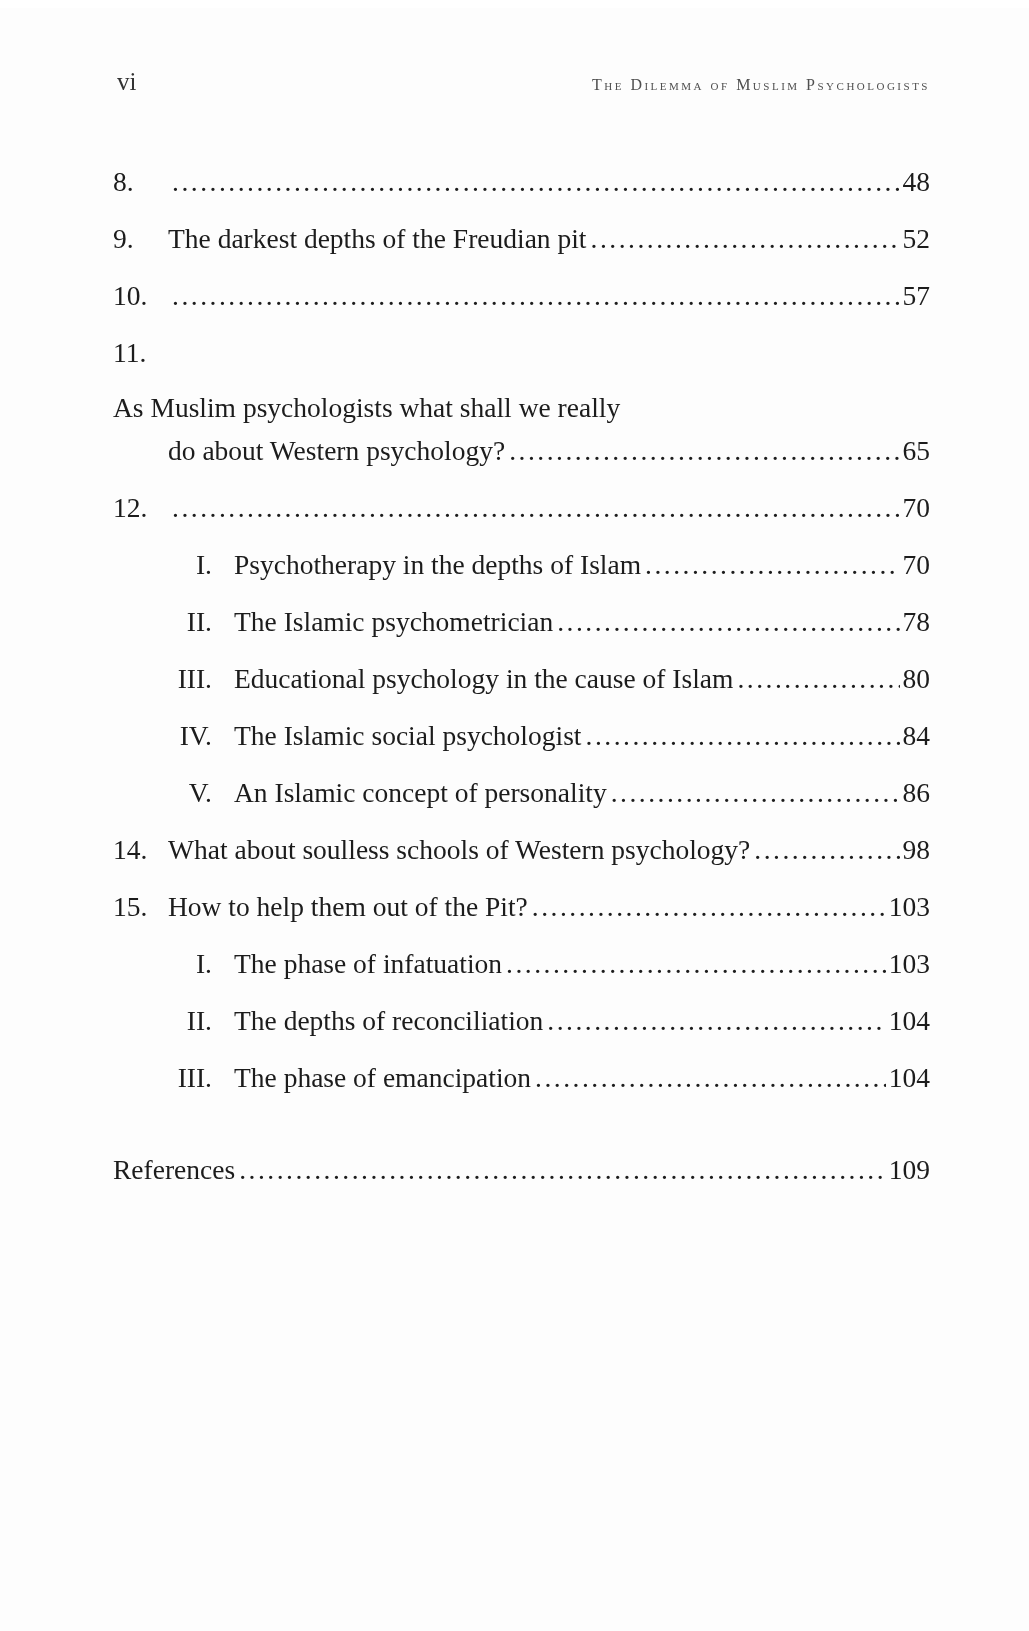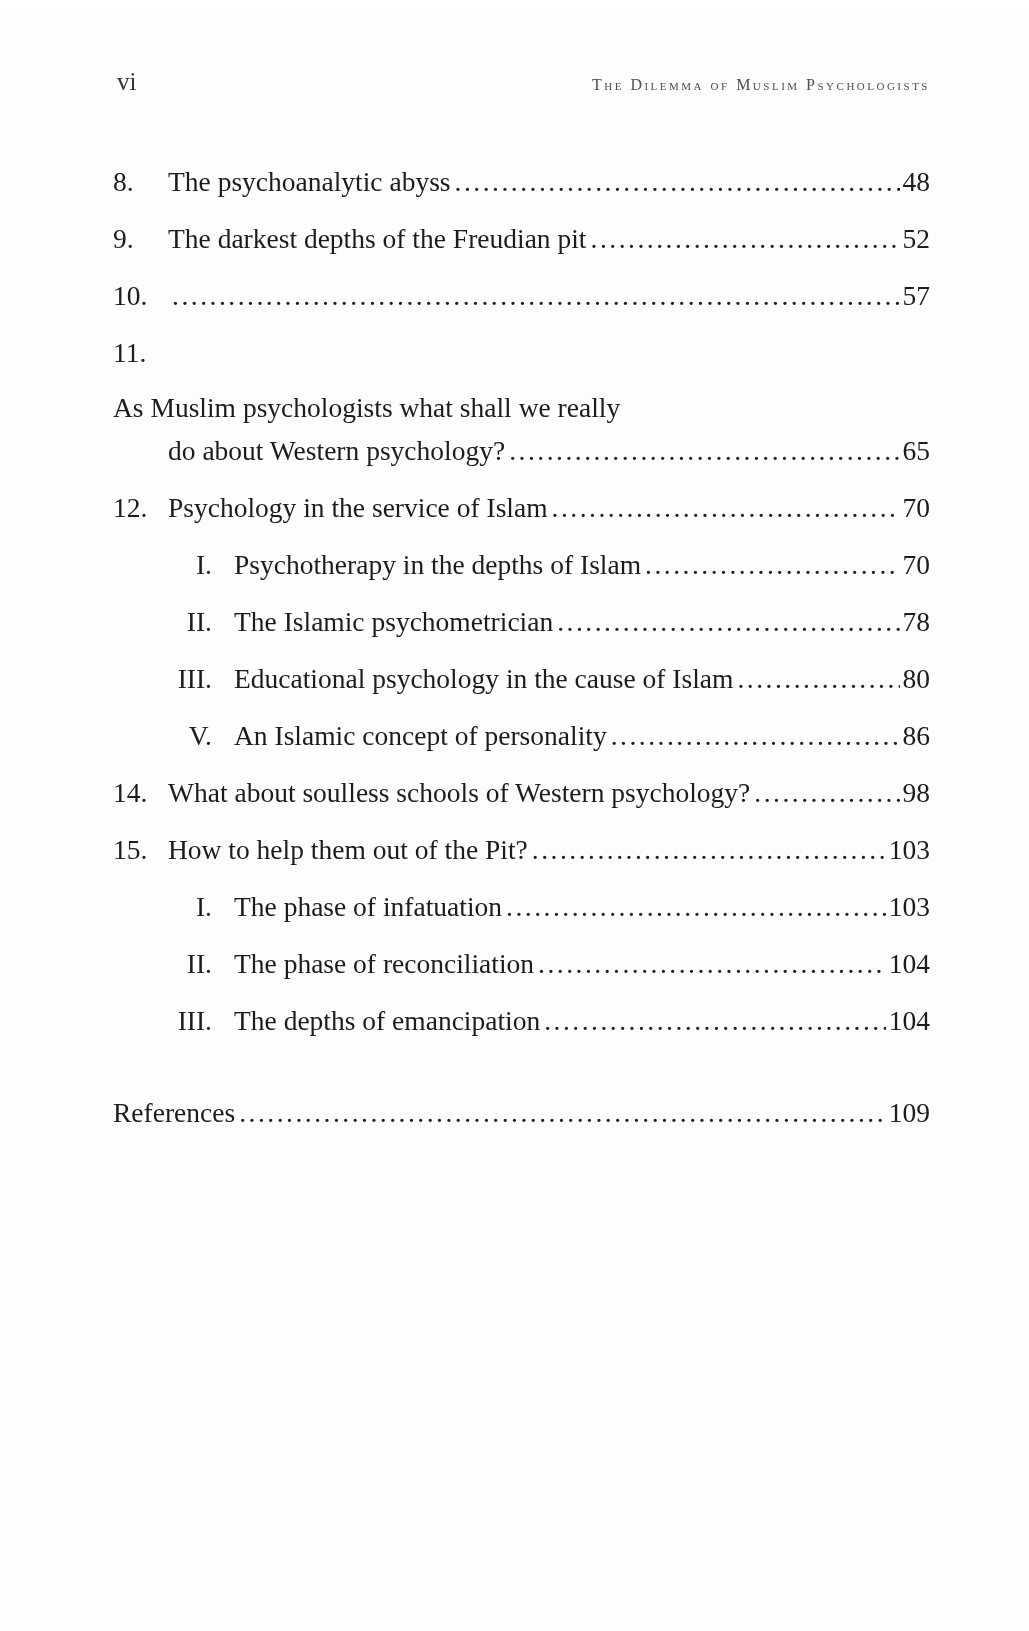--- a/index.html
+++ b/index.html
@@ -71,21 +71,20 @@
 
   <header class="running-head">
     <span class="folio">vi</span>
     <span class="rh-title">The Dilemma of Muslim Psychologists</span>
   </header>
 
   <main class="toc">
 
     <div class="toc-row">
       <span class="num">8.</span>
-      <span class="title">The psychoanalytic abyss</span>
       <span class="dots"></span>
       <span class="pagenum">48</span>
     </div>
 
     <div class="toc-row">
       <span class="num">9.</span>
       <span class="title">The darkest depths of the Freudian pit</span>
       <span class="dots"></span>
       <span class="pagenum">52</span>
     </div>
@@ -102,21 +101,20 @@
     </div>
     <div class="toc-row">
       <span class="num"></span>
       <span class="title">do about Western psychology?</span>
       <span class="dots"></span>
       <span class="pagenum">65</span>
     </div>
 
     <div class="toc-row">
       <span class="num">12.</span>
-      <span class="title">Psychology in the service of Islam</span>
       <span class="dots"></span>
       <span class="pagenum">70</span>
     </div>
 
     <div class="toc-row sub">
       <span class="num">I.</span>
       <span class="title">Psychotherapy in the depths of Islam</span>
       <span class="dots"></span>
       <span class="pagenum">70</span>
     </div>
@@ -128,20 +126,26 @@
       <span class="pagenum">78</span>
     </div>
 
     <div class="toc-row sub">
       <span class="num">III.</span>
       <span class="title">Educational psychology in the cause of Islam</span>
       <span class="dots"></span>
       <span class="pagenum">80</span>
     </div>
 
+    <div class="toc-row sub">
+      <span class="num">IV.</span>
+      <span class="title">The Islamic social psychologist</span>
+      <span class="dots"></span>
+      <span class="pagenum">84</span>
+    </div>
 
     <div class="toc-row sub">
       <span class="num">V.</span>
       <span class="title">An Islamic concept of personality</span>
       <span class="dots"></span>
       <span class="pagenum">86</span>
     </div>
 
 
     <div class="toc-row">
@@ -160,28 +164,28 @@
 
     <div class="toc-row sub">
       <span class="num">I.</span>
       <span class="title">The phase of infatuation</span>
       <span class="dots"></span>
       <span class="pagenum">103</span>
     </div>
 
     <div class="toc-row sub">
       <span class="num">II.</span>
-      <span class="title">The phase of reconciliation</span>
+      <span class="title">The depths of reconciliation</span>
       <span class="dots"></span>
       <span class="pagenum">104</span>
     </div>
 
     <div class="toc-row sub">
       <span class="num">III.</span>
-      <span class="title">The depths of emancipation</span>
+      <span class="title">The phase of emancipation</span>
       <span class="dots"></span>
       <span class="pagenum">104</span>
     </div>
 
     <div class="toc-row backmatter-start">
       <span class="title">References</span>
       <span class="dots"></span>
       <span class="pagenum">109</span>
     </div>
 

